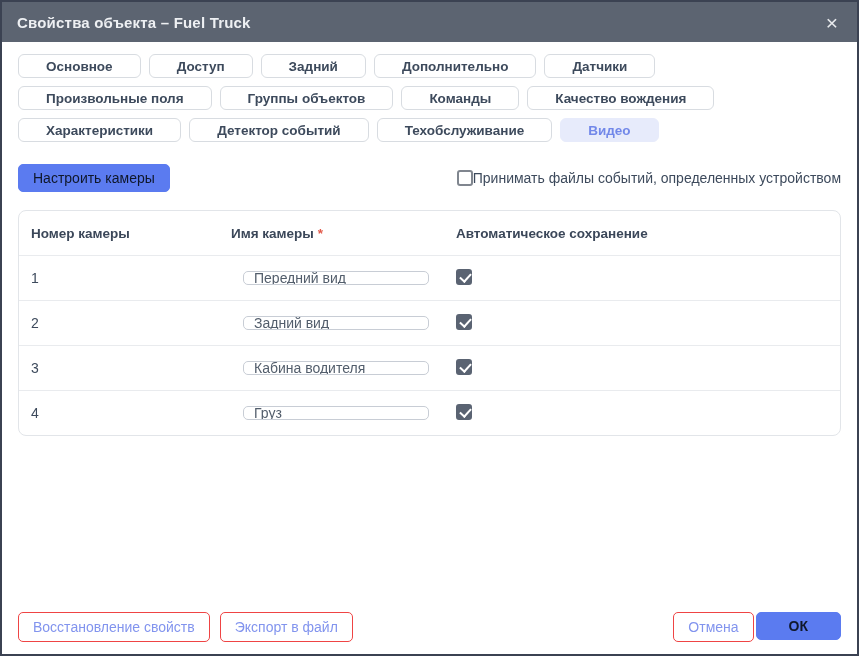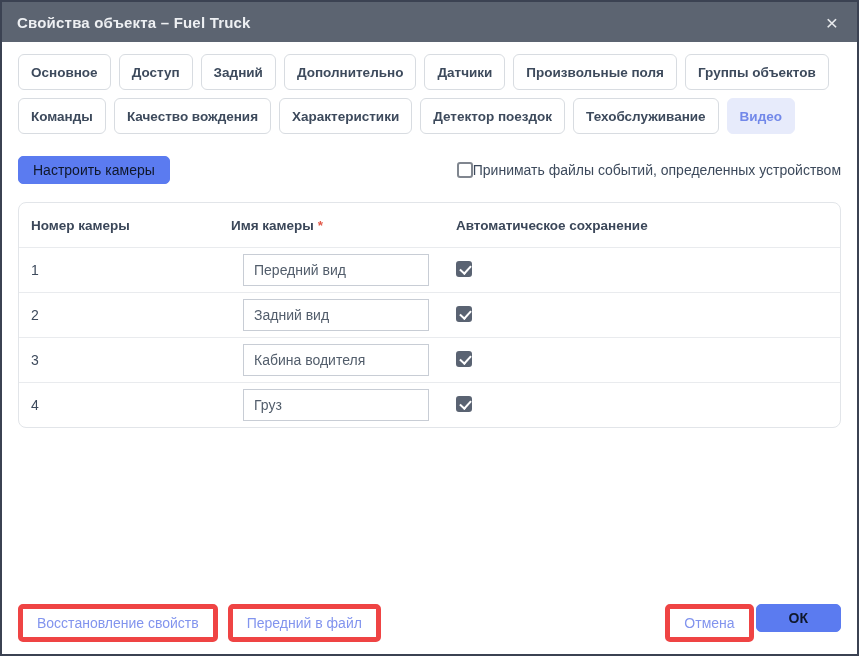--- a/index.html
+++ b/index.html
@@ -29,55 +29,55 @@
   .titlebar .close{
     margin-left:auto;font-size:21px;line-height:1;color:#e9ebee;cursor:pointer;
     background:none;border:none;padding:2px 4px;font-family:inherit;
   }
   .content{
     flex:1;display:flex;flex-direction:column;
     padding:12px 16px 12px 16px;min-height:0;
   }
   .tab-bar{display:flex;flex-wrap:wrap;gap:8px;}
   .tab{
-    height:36px;display:inline-flex;align-items:center;
-    padding:0 12px;background:#fff;border:1px solid #d8dce1;border-radius:6px;
+    height:24px;display:inline-flex;align-items:center;
+    padding:0 27px;background:#fff;border:1px solid #d8dce1;border-radius:6px;
     font-family:inherit;font-size:13.5px;font-weight:600;color:var(--ink);cursor:pointer;
   }
   .tab.active{background:var(--active-tab-bg);border-color:var(--active-tab-bg);color:var(--active-tab-text);}
   .controls-row{
     margin-top:22px;display:flex;align-items:center;justify-content:space-between;
   }
   .btn{
     font-family:inherit;font-size:14px;border-radius:5px;cursor:pointer;
     height:28px;display:inline-flex;align-items:center;justify-content:center;
   }
   .btn-primary{background:var(--accent);color:#0f172a;border:1px solid var(--accent);padding:0 14px;}
-  .btn-secondary{background:#fff;color:#8294ee;border:5px solid #ef4444;padding:14px 14px;}
+  .btn-secondary{background:#fff;color:#8294ee;border:1px solid #ef4444;padding:14px 14px;}
   .cb{
     -webkit-appearance:none;appearance:none;width:16px;height:16px;margin:0;
     border:2px solid #80868f;border-radius:3px;background:#fff;cursor:pointer;
     position:relative;flex:0 0 auto;
   }
   .cb:checked{background:var(--cb-checked);border-color:var(--cb-checked);}
   .cb:checked::after{
     content:"";position:absolute;left:3.5px;top:0.5px;width:5px;height:9px;
     border:solid #fff;border-width:0 2px 2px 0;transform:rotate(42deg);
   }
   .accept-files{display:flex;align-items:center;font-size:14px;color:var(--ink);cursor:pointer;}
   .camera-table{
     margin-top:18px;border:1px solid var(--line);border-radius:8px;overflow:hidden;
   }
   .thead,.trow{display:grid;grid-template-columns:212px 225px 1fr;align-items:center;}
   .thead{height:44px;font-size:13.5px;font-weight:700;color:#3b4759;}
   .trow{height:45px;border-top:1px solid #e9ebee;font-size:14px;color:var(--ink);}
   .td-pad{padding-left:12px;}
   .req{color:var(--required);margin-left:4px;font-weight:700;}
   .name-input{
-    margin-left:12px;width:186px;height:32px;border:1px solid #c8cdd5;border-radius:0;
+    margin-left:12px;width:186px;height:14px;border:1px solid #c8cdd5;border-radius:5px;
     padding:0 10px;font-family:inherit;font-size:14px;color:#525d6b;background:#fff;outline:none;
   }
   .spacer{flex:1;}
   .footer{display:flex;align-items:center;gap:10px;padding-top:12px;}
   .footer .right{margin-left:auto;display:flex;gap:2px;}
   .btn-ok{font-weight:700;padding:0 32px;}
 </style>
 </head>
 <body>
 
@@ -94,21 +94,21 @@
         <button class="tab">Основное</button>
         <button class="tab">Доступ</button>
         <button class="tab">Задний</button>
         <button class="tab">Дополнительно</button>
         <button class="tab">Датчики</button>
         <button class="tab">Произвольные поля</button>
         <button class="tab">Группы объектов</button>
         <button class="tab">Команды</button>
         <button class="tab">Качество вождения</button>
         <button class="tab">Характеристики</button>
-        <button class="tab">Детектор поездок</button>
+        <button class="tab">Детектор событий</button>
         <button class="tab">Техобслуживание</button>
         <button class="tab active">Видео</button>
       </div>
 
     <div class="controls-row">
       <button class="btn btn-primary">Настроить камеры</button>
       <label class="accept-files">
         <input type="checkbox" class="cb" style="">
         <span>Принимать файлы событий, определенных устройством</span>
       </label>
@@ -143,21 +143,21 @@
             <div><input type="text" class="name-input" value="Груз" style=""></div>
             <div><input type="checkbox" class="cb" checked="" style=""></div>
           </div>
         </div>
     </div>
 
     <div class="spacer"></div>
 
     <div class="footer">
       <button class="btn btn-secondary">Восстановление свойств</button>
-      <button class="btn btn-secondary">Передний в файл</button>
+      <button class="btn btn-secondary">Экспорт в файл</button>
       <div class="right">
         <button class="btn btn-secondary">Отмена</button>
         <button class="btn btn-primary btn-ok">ОК</button>
       </div>
     </div>
 
   </div>
 </div>
 
 </body></html>

